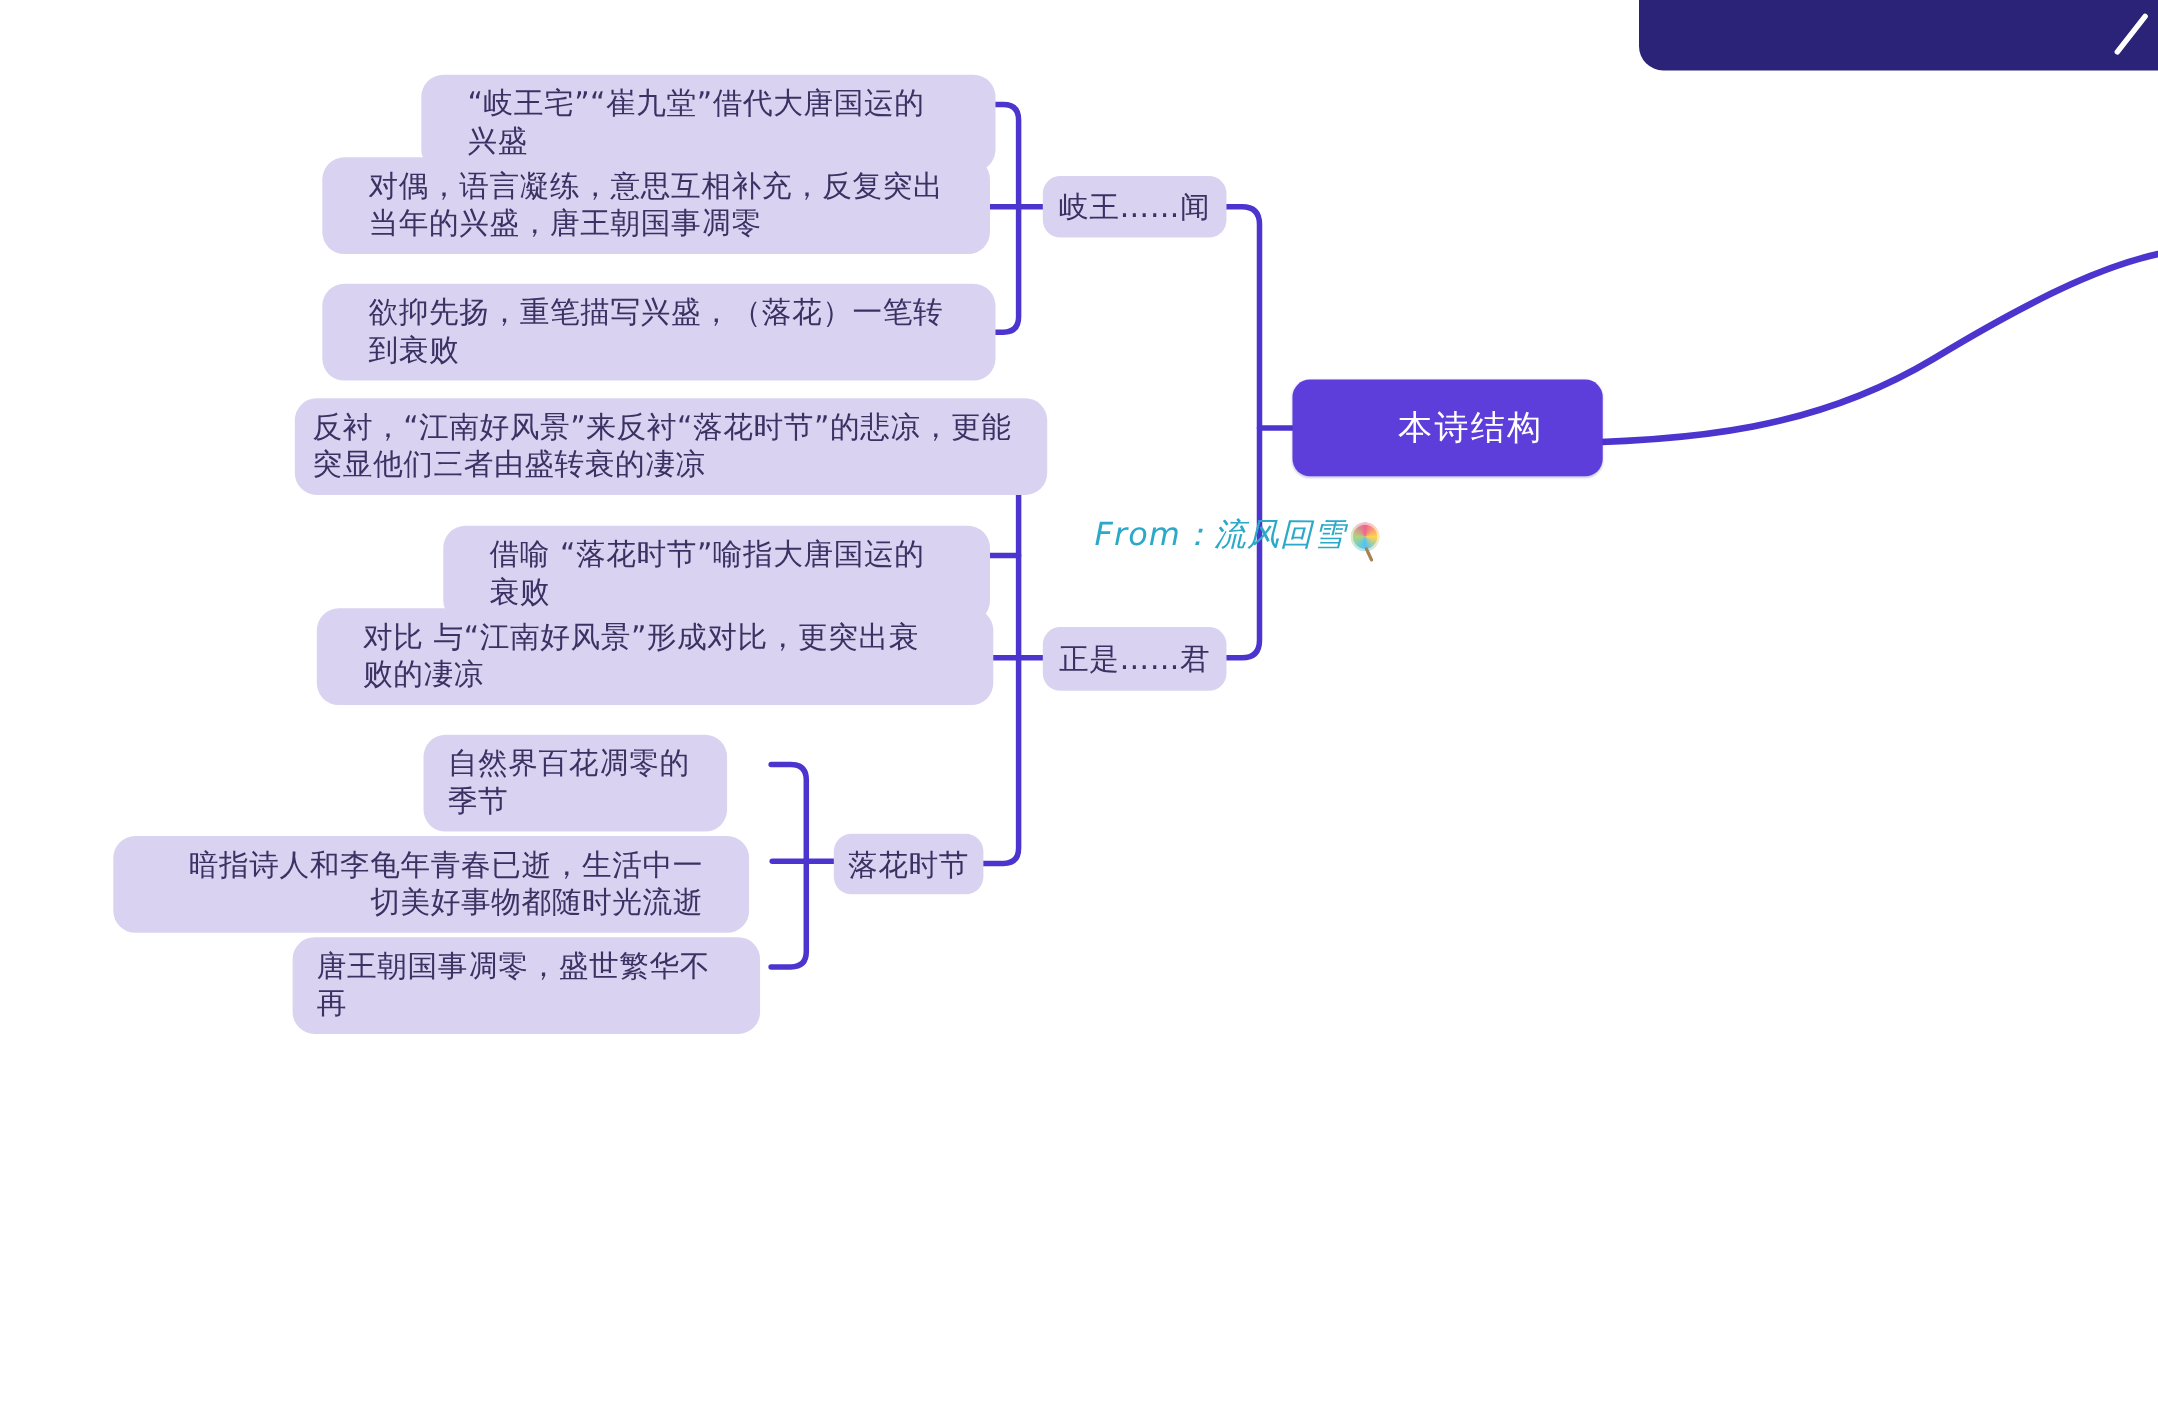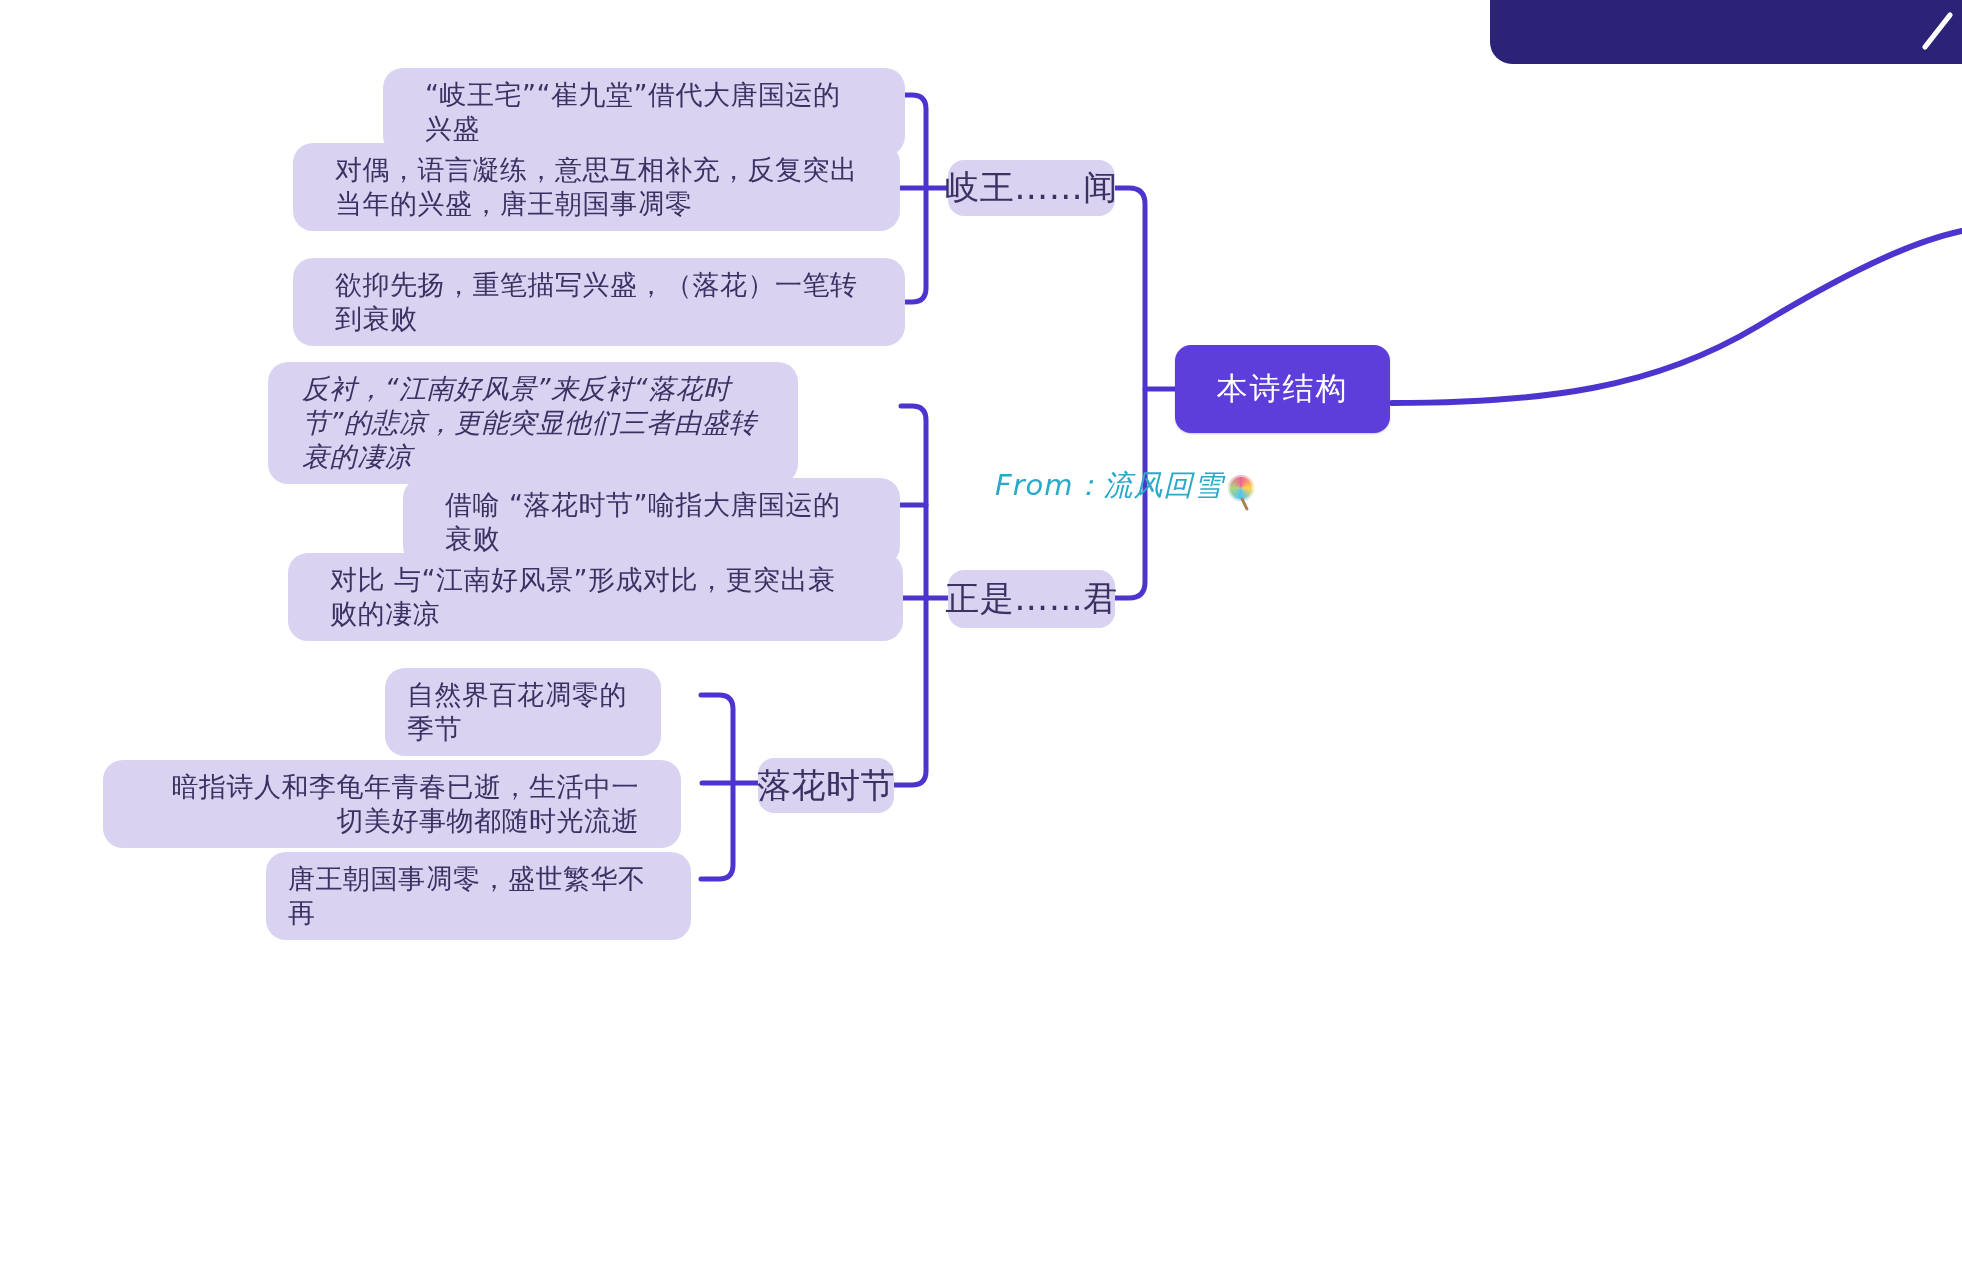--- a/index.html
+++ b/index.html
@@ -20,36 +20,37 @@
     line-height:34px;
     padding:10px 42px;
     letter-spacing:0.5px;
     box-sizing:border-box;
   }
   .node{
     position:absolute;
     background:#d9d3f1;
     color:#3b3263;
     border-radius:16px;
-    font-size:34px;
+    font-size:27px;
     display:flex;align-items:center;justify-content:center;
     white-space:nowrap;
     letter-spacing:0.5px;
     box-sizing:border-box;
   }
   .root{
     position:absolute;
-    left:1175px;top:345px;width:215px;height:88px;
+    left:1175px;top:345px;width:240px;height:88px;
     background:#5d3edb;
     color:#ffffff;
     border-radius:16px;
     font-size:31px;
     letter-spacing:2px;
     display:flex;align-items:center;justify-content:center;
     box-shadow:0 1px 2px rgba(60,40,150,.25);
+    padding-left:42px;
   }
   .watermark{
     position:absolute;
     left:995px;top:466px;
     color:#2ba9c9;
     font-size:29px;
     letter-spacing:1px;
     display:flex;align-items:center;gap:4px;
     font-style:italic;
   }
@@ -107,21 +108,21 @@
       <path d="M 1145 389 H 1177"></path>
 
       <path d="M 1392 403 C 1545 403 1655 388 1758 326 C 1862 263 1920 240 1962 231" stroke-width="6"></path>
     </g>
   </svg>
 
   <div class="note" style="left:383px;top:68px;width:522px;">“岐王宅”“崔九堂”借代大唐国运的兴盛</div>
   <div class="note" style="left:293px;top:143px;width:607px;">对偶，语言凝练，意思互相补充，反复突出当年的兴盛，唐王朝国事凋零</div>
   <div class="note" style="left:293px;top:258px;width:612px;">欲抑先扬，重笔描写兴盛，（落花）一笔转到衰败</div>
 
-  <div class="note" style="left:268px;top:362px;width:530px;padding:10px 34px;font-style:italic;">反衬，“江南好风景”来反衬“落花时节”的悲凉，更能突显他们三者由盛转衰的凄凉</div>
+  <div class="note" style="left:268px;top:362px;width:684px;padding:10px 16px;">反衬，“江南好风景”来反衬“落花时节”的悲凉，更能突显他们三者由盛转衰的凄凉</div>
   <div class="note" style="left:403px;top:478px;width:497px;">借喻 “落花时节”喻指大唐国运的衰败</div>
   <div class="note" style="left:288px;top:553px;width:615px;">对比 与“江南好风景”形成对比，更突出衰败的凄凉</div>
 
   <div class="note" style="left:385px;top:668px;width:276px;padding:10px 22px;">自然界百花凋零的季节</div>
   <div class="note" style="left:103px;top:760px;width:578px;text-align:right;">暗指诗人和李龟年青春已逝，生活中一切美好事物都随时光流逝</div>
   <div class="note" style="left:266px;top:852px;width:425px;padding:10px 22px;">唐王朝国事凋零，盛世繁华不再</div>
 
   <div class="node" style="left:948px;top:160px;width:167px;height:56px;">岐王……闻</div>
   <div class="node" style="left:948px;top:570px;width:167px;height:58px;">正是……君</div>
   <div class="node" style="left:758px;top:758px;width:136px;height:55px;">落花时节</div>

